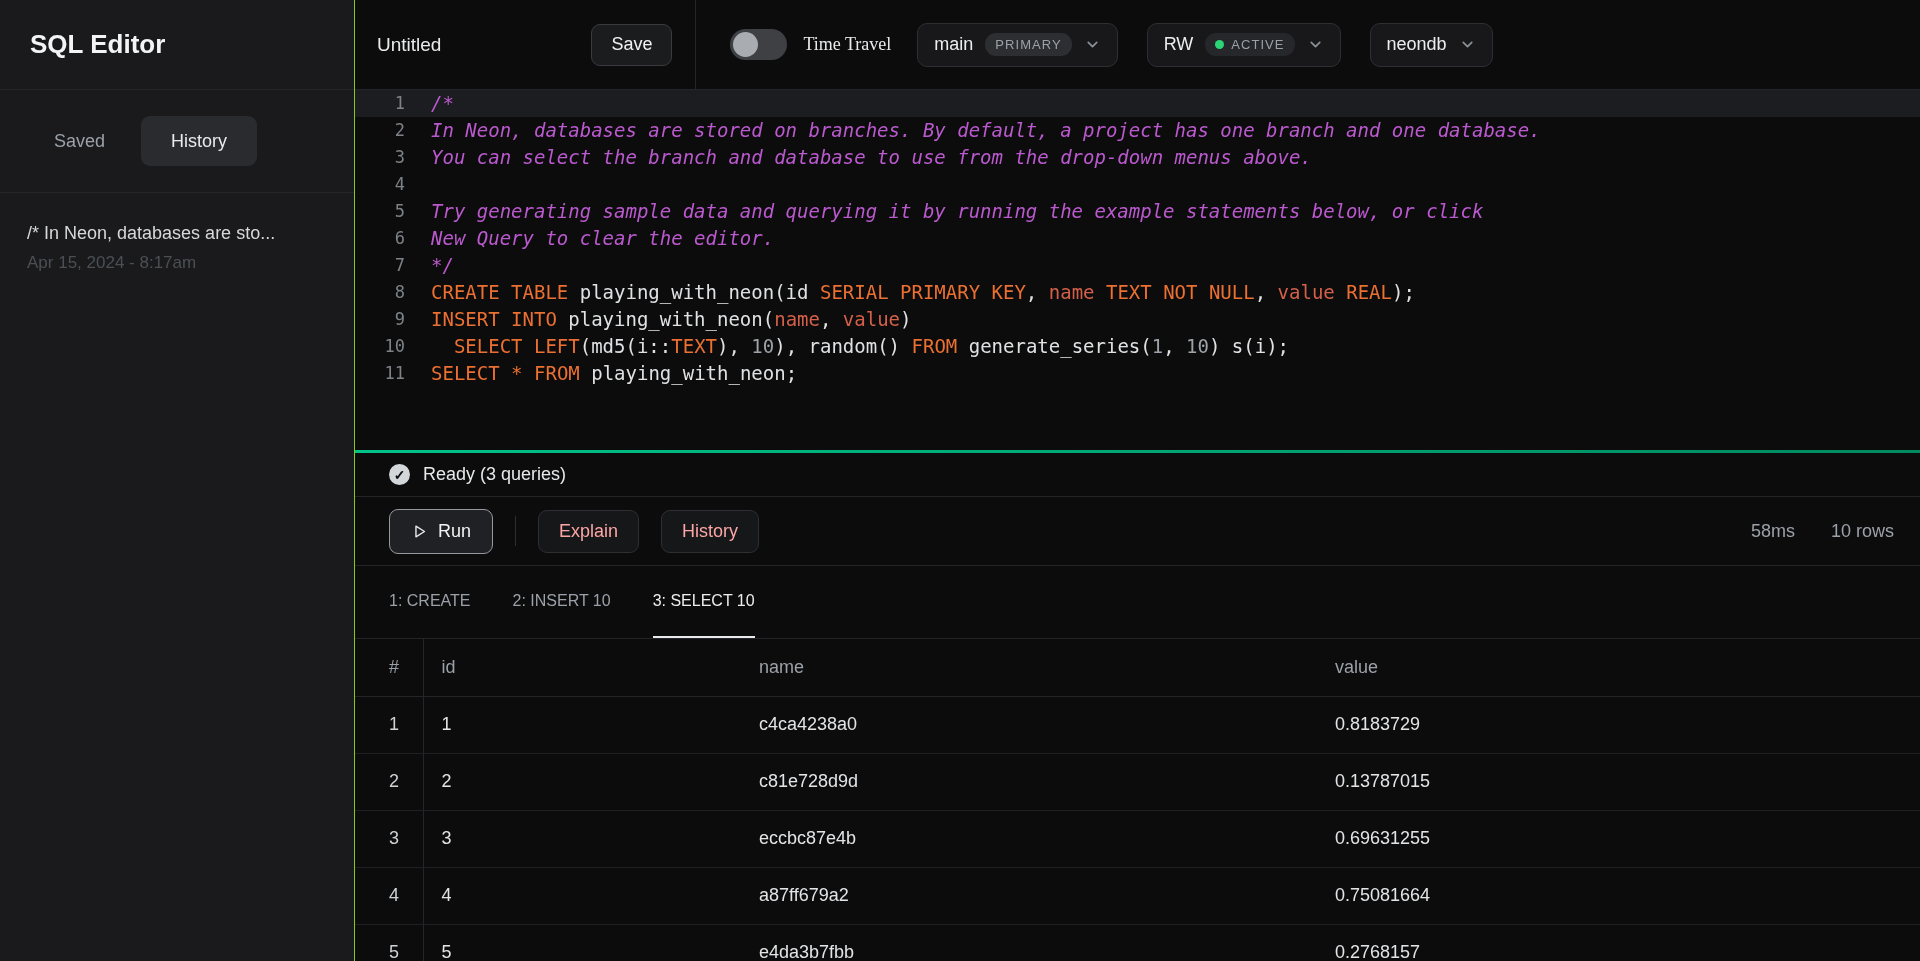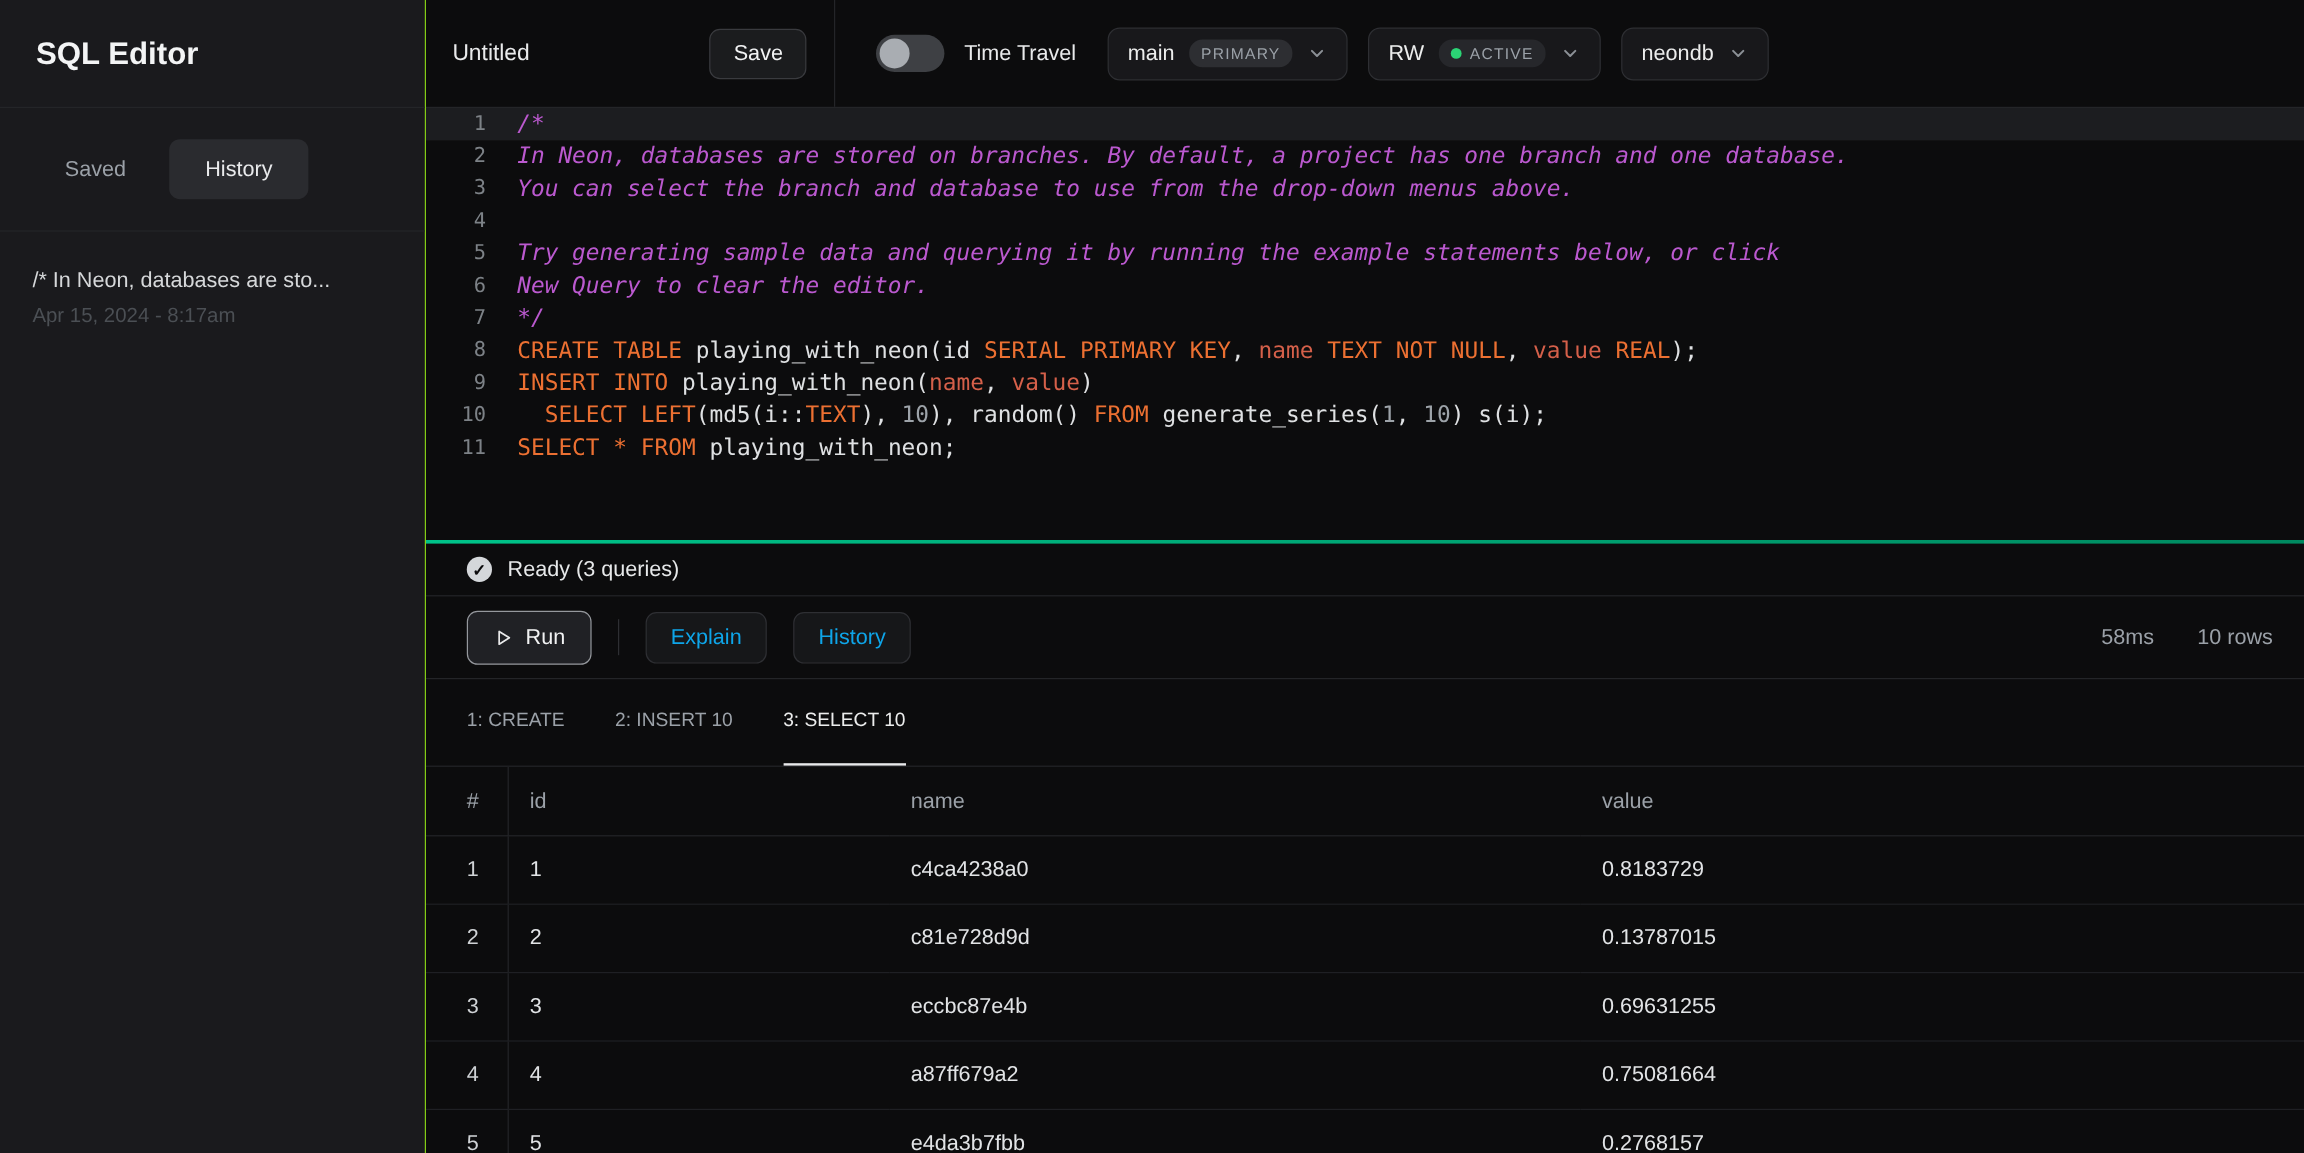--- a/index.html
+++ b/index.html
@@ -27,25 +27,25 @@
   .topbar { height:90px; flex:none; display:flex; align-items:center; padding:0 22px;
             border-bottom:1px solid #242528; gap:0; }
   .query-title { font-size:19px; color:#e9eaeb; }
   .btn { font-family:inherit; cursor:pointer; }
   .save-btn { margin-left:150px; height:42px; padding:0 19px; background:#1b1c1e;
               border:1px solid #3a3b3f; border-radius:9px; color:#f1f2f3; font-size:18px; }
   .vdiv-tall { width:1px; height:100%; background:#242528; margin:0 24px 0 23px; }
   .toggle { width:57px; height:31px; border-radius:16px; background:#3e4044; position:relative;
             flex:none; margin-left:10px; cursor:pointer; }
   .knob { width:25px; height:25px; border-radius:50%; background:#a9adb2; position:absolute; left:3px; top:3px; }
-  .toggle-label { font-size:18px; color:#e9eaeb; margin-left:16px; }
+  .toggle-label { font-size:18px; color:#e9eaeb; margin-left:16px;font-family:Liberation Serif, serif; }
   .dropdown { display:flex; align-items:center; gap:12px; height:44px; padding:0 16px;
               background:#18181b; border:1px solid #2e2f33; border-radius:10px; cursor:pointer; flex:none; }
   .dropdown.first { margin-left:26px; }
-  .dropdown + .dropdown { margin-left:17px; }
+  .dropdown + .dropdown { margin-left:29px; }
   .dd-label { font-size:18px; color:#eceded; }
   .badge { background:#2d2e32; color:#9ba1a8; font-size:13px; letter-spacing:.08em;
            padding:4px 10px; border-radius:11px; font-weight:500; }
   .badge-dot { display:inline-flex; align-items:center; gap:7px; background:#26272b; }
   .dot { width:9px; height:9px; border-radius:50%; background:var(--status-green-dot,#2bd475); }
   .chev { flex:none; }
 
   
   .editor { height:360px; flex:none; overflow:hidden; background:#0c0c0d;
             font-family:"DejaVu Sans Mono", monospace; font-size:19px; }
@@ -71,21 +71,21 @@
                 font-size:14px; font-weight:700; display:flex; align-items:center; justify-content:center; }
   .status-text { font-size:18px; color:#e7e9ea; }
 
   .actions-row { height:69px; flex:none; display:flex; align-items:center; gap:22px;
                  padding:0 26px 0 34px; border-bottom:1px solid #242528; }
   .run-btn { height:45px; padding:0 21px; background:#202125; border:1px solid #95989d;
              border-radius:9px; color:#f1f2f3; font-size:18px; font-weight:500;
              display:flex; align-items:center; gap:10px; }
   .vdiv-short { width:1px; height:30px; background:#2e2f33; }
   .ghost-btn { height:43px; padding:0 20px; background:#161719; border:1px solid #2e2f33;
-               border-radius:9px; color:#0ea5e9; font-size:18px; }
+               border-radius:9px; color:#fca5a5; font-size:18px; }
   .spacer { flex:1; }
   .meta-group { display:flex; gap:36px;justify-content:flex-end; }
   .meta { font-size:18px; color:#9ba1a8; }
 
   
   .result-tabs { height:73px; flex:none; display:flex; align-items:stretch; gap:42px;
                  padding:0 34px; border-bottom:1px solid #242528; }
   .rtab { display:flex; align-items:center; font-size:16px; color:#9ba1a8; cursor:pointer;
           border-bottom:2px solid transparent; }
   .rtab.active { color:#eceded; border-bottom-color:#e9eaec; }

